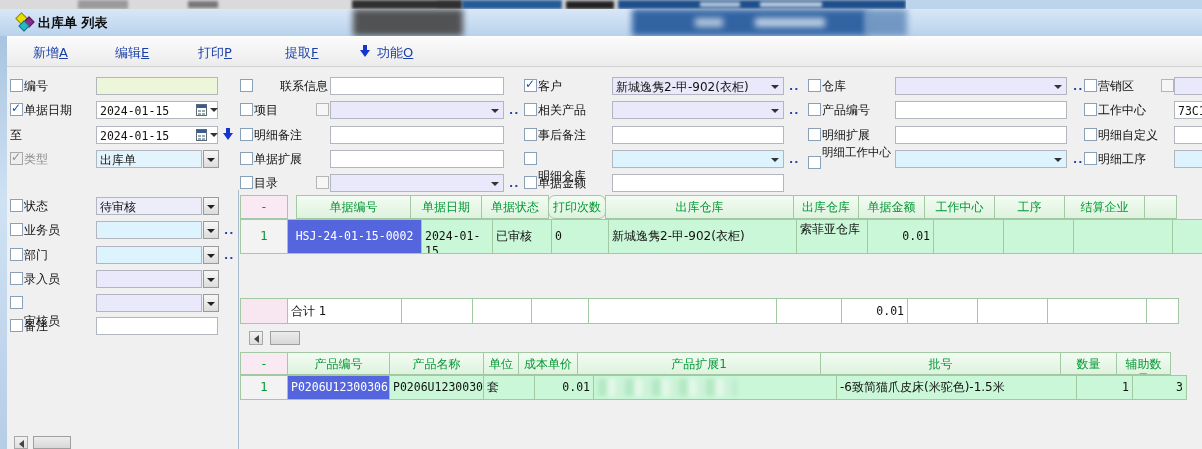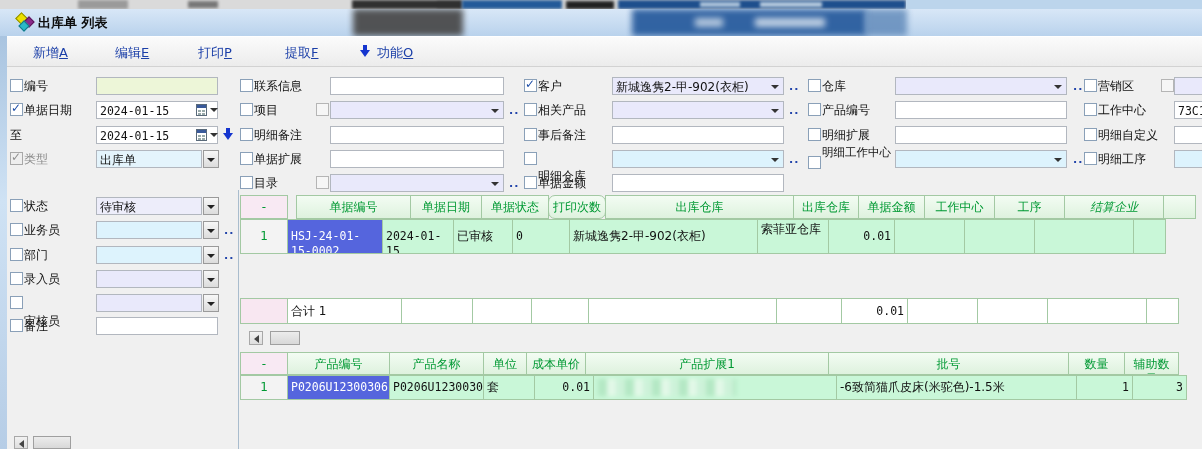--- a/index.html
+++ b/index.html
@@ -166,21 +166,21 @@
   <span class="cb" style="left:10px;top:296px;"></span>
   <span class="lbl" style="left:24px;top:287px;margin-top:26px;">审核员</span>
   <div class="fld bg-lav" style="left:96px;top:294px;width:106px;"></div>
   <span class="btn-combo" style="left:203px;top:294px;"></span>
 
   <span class="cb" style="left:10px;top:319px;"></span>
   <span class="lbl" style="left:24px;top:318px;">备注</span>
   <div class="fld" style="left:96px;top:317px;width:122px;"></div>
 
   <span class="cb" style="left:240px;top:79px;"></span>
-  <span class="lbl" style="left:254px;top:78px;">联系信息</span>
+  <span class="lbl" style="left:254px;top:78px;padding-left:26px;">联系信息</span>
   <div class="fld" style="left:330px;top:77px;width:174px;"></div>
 
   <span class="cb" style="left:240px;top:103px;"></span>
   <span class="lbl" style="left:254px;top:102px;">项目</span>
   <span class="cb" style="left:316px;top:103px;background:#f6f6f6;border-color:#b5b5b5;"></span>
   <div class="fld combo bg-lav" style="left:330px;top:101px;width:174px;"></div>
   <span class="dots" style="left:509px;top:104px;">..</span>
 
   <span class="cb" style="left:240px;top:128px;"></span>
   <span class="lbl" style="left:254px;top:127px;">明细备注</span>
@@ -260,26 +260,26 @@
     <div class="c hc pinkc" style="width:48px;">-</div>
     <div class="c hc" style="width:115px;margin-left:8px;">单据编号</div>
     <div class="c hc" style="width:72px;">单据日期</div>
     <div class="c hc" style="width:68px;">单据状态</div>
     <div class="c hc" style="width:58px;border-radius:7px;">打印次数</div>
     <div class="c hc" style="width:189px;">出库仓库</div>
     <div class="c hc" style="width:66px;">出库仓库</div>
     <div class="c hc" style="width:67px;">单据金额</div>
     <div class="c hc" style="width:71px;">工作中心</div>
     <div class="c hc" style="width:71px;">工序</div>
-    <div class="c hc" style="width:100px;font-style:italic;">结算企业</div>
+    <div class="c hc" style="width:81px;">结算企业</div>
     <div class="c hc" style="width:33px;"></div>
   </div>
   <div class="trow" style="top:219px;height:35px;">
     <div class="c numc" style="width:48px;padding-top:9px;">1</div>
-    <div class="c sel mono" style="width:96px;padding-top:9px;">HSJ-24-01-15-0002</div>
+    <div class="c sel mono" style="width:135px;padding-top:9px;text-align:center;">HSJ-24-01-15-0002</div>
     <div class="c dc mono" style="width:72px;padding-top:9px;">2024-01-15</div>
     <div class="c dc" style="width:60px;padding-top:9px;">已审核</div>
     <div class="c dc mono" style="width:58px;padding-top:9px;">0</div>
     <div class="c dc" style="width:189px;padding-top:9px;">新城逸隽2-甲-902(衣柜)</div>
     <div class="c dc" style="width:72px;white-space:normal;line-height:15px;">索菲亚仓库</div>
     <div class="c dc right mono" style="width:67px;padding-top:9px;">0.01</div>
     <div class="c dc" style="width:71px;"></div>
     <div class="c dc" style="width:71px;"></div>
     <div class="c dc" style="width:100px;"></div>
     <div class="c dc" style="width:33px;"></div>
@@ -300,21 +300,21 @@
     <div class="c white" style="width:33px;"></div>
   </div>
 
   <span class="sbtn" style="left:249px;top:331px;width:14px;height:14px;"></span>
   <span class="sthumb" style="left:270px;top:331px;width:30px;height:14px;"></span>
 
   <div class="trow" style="top:352px;height:23px;">
     <div class="c hc pinkc" style="width:48px;">-</div>
     <div class="c hc" style="width:103px;">产品编号</div>
     <div class="c hc" style="width:95px;">产品名称</div>
-    <div class="c hc" style="width:44px;">单位</div>
+    <div class="c hc" style="width:36px;">单位</div>
     <div class="c hc" style="width:60px;">成本单价</div>
     <div class="c hc" style="width:244px;">产品扩展1</div>
     <div class="c hc" style="width:241px;">批号</div>
     <div class="c hc" style="width:57px;">数量</div>
     <div class="c hc" style="width:55px;">辅助数量</div>
   </div>
   <div class="trow" style="top:375px;height:25px;">
     <div class="c numc" style="width:48px;padding-top:4px;">1</div>
     <div class="c sel mono" style="width:103px;padding-top:4px;">P0206U12300306</div>
     <div class="c dc mono" style="width:95px;padding-top:4px;">P0206U12300306</div>

